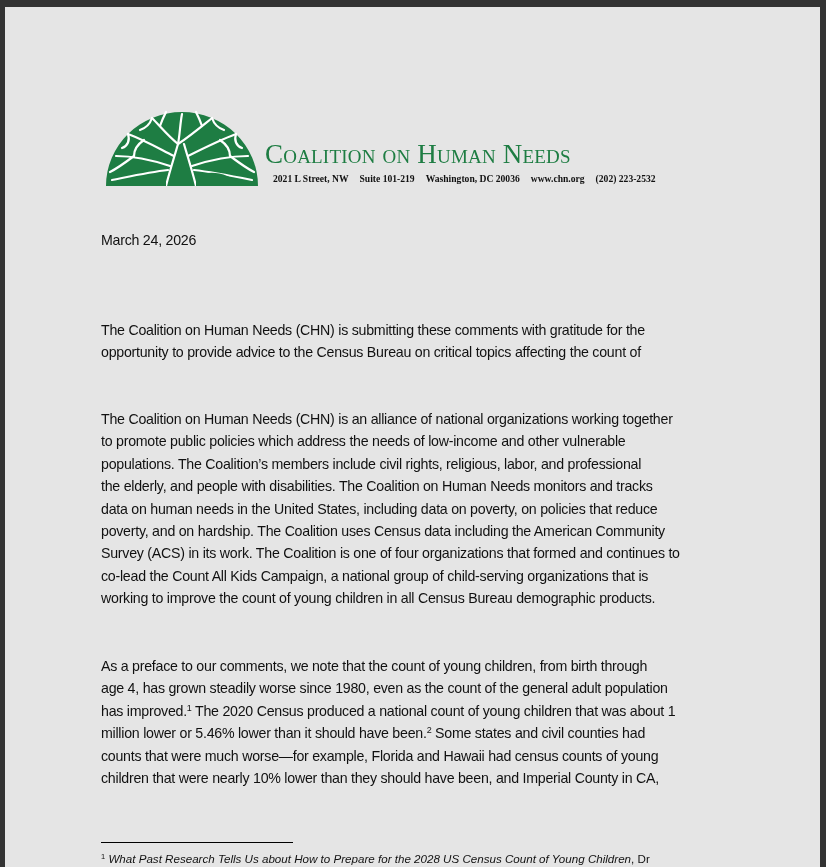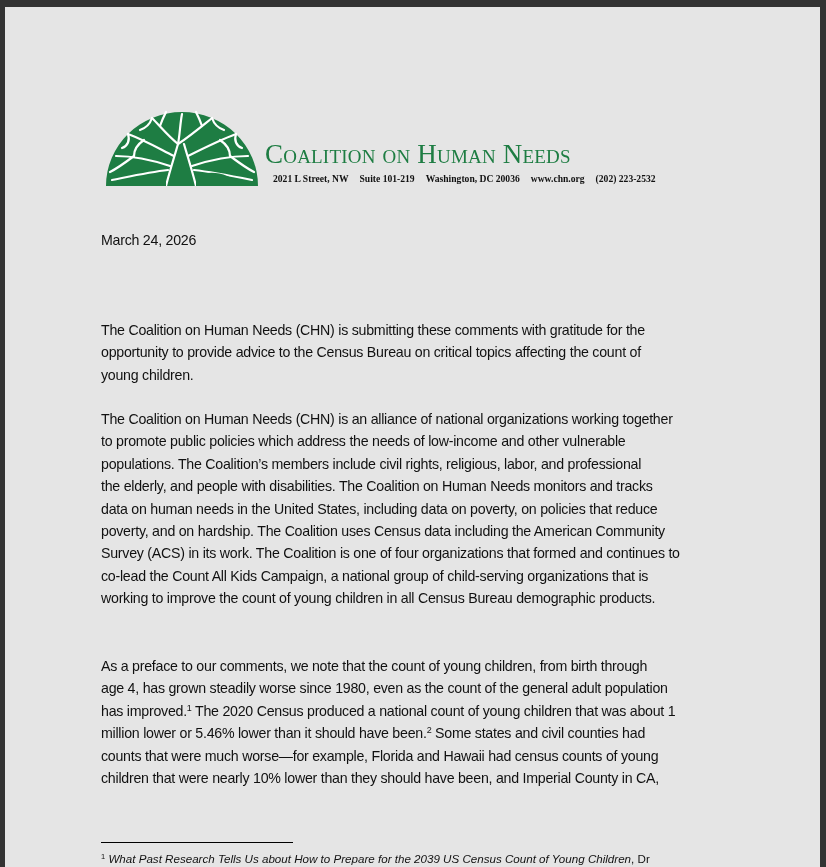--- a/index.html
+++ b/index.html
@@ -112,21 +112,20 @@
   <div class="org-name">Coalition on Human Needs</div>
   <div class="org-address">
     <span>2021 L Street, NW</span><span>Suite 101-219</span><span>Washington, DC 20036</span><span>www.chn.org</span><span>(202) 223-2532</span>
   </div>
 
   <div class="body-text date">March 24, 2026</div>
 
   <div class="body-text para1">
     <span class="line">The Coalition on Human Needs (CHN) is submitting these comments with gratitude for the</span>
     <span class="line">opportunity to provide advice to the Census Bureau on critical topics affecting the count of</span>
-    <span class="line">young children.</span>
   </div>
 
   <div class="body-text para2">
     <span class="line">The Coalition on Human Needs (CHN) is an alliance of national organizations working together</span>
     <span class="line">to promote public policies which address the needs of low-income and other vulnerable</span>
     <span class="line">populations. The Coalition’s members include civil rights, religious, labor, and professional</span>
     <span class="line">the elderly, and people with disabilities. The Coalition on Human Needs monitors and tracks</span>
     <span class="line">data on human needs in the United States, including data on poverty, on policies that reduce</span>
     <span class="line">poverty, and on hardship. The Coalition uses Census data including the American Community</span>
     <span class="line">Survey (ACS) in its work. The Coalition is one of four organizations that formed and continues to</span>
@@ -139,15 +138,15 @@
     <span class="line">age 4, has grown steadily worse since 1980,  even as the count of the general adult population</span>
     <span class="line"><span>has improved.</span><sup>1</sup><span> The 2020 Census produced a national count of young children that was about 1</span></span>
     <span class="line"><span>million lower or 5.46% lower than it should have been.</span><sup>2</sup><span> Some states and civil counties had</span></span>
     <span class="line">counts that were much worse—for example, Florida and Hawaii had census counts of young</span>
     <span class="line">children that were nearly 10% lower than they should have been, and Imperial County in CA,</span>
   </div>
 
   <div class="footnote-rule"></div>
   <div class="footnote">
     <sup>1</sup>
-    <span class="fn-title">What Past Research Tells Us about How to Prepare for the 2039 US Census Count of Young Children</span><span>, Dr</span>
+    <span class="fn-title">What Past Research Tells Us about How to Prepare for the 2028 US Census Count of Young Children</span><span>, Dr</span>
   </div>
 </div>
 
 </body></html>

